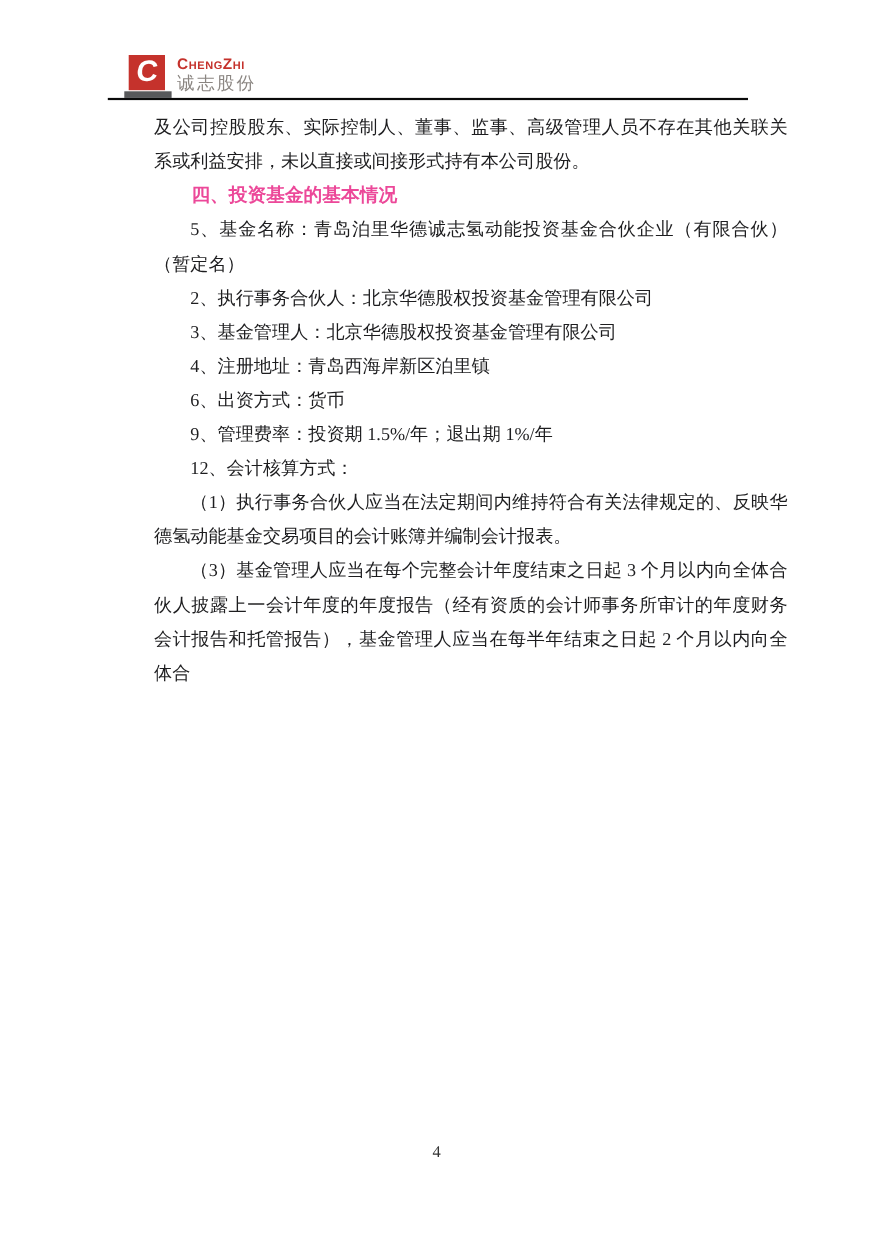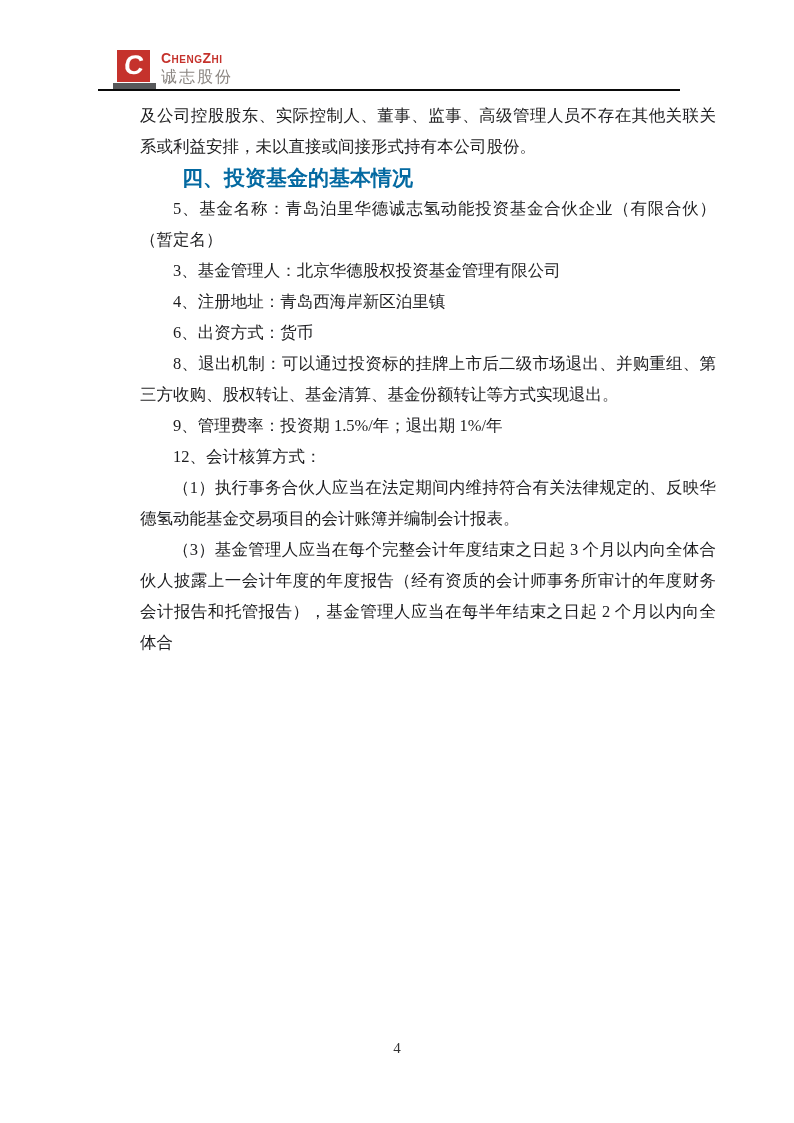--- a/index.html
+++ b/index.html
@@ -86,22 +86,22 @@
     font-size: 16.5px;
     line-height: 31px;
     text-align: justify;
     margin-left: 28px;
   }
   .para { margin: 0; text-indent: 2em; }
   .para.continuation { text-indent: 0; }
   .para.heading {
     font-family: "Liberation Sans", "DejaVu Sans", sans-serif;
     font-weight: bold;
-    color: #0369a1;
-    font-size: 21px;
+    color: #ec4899;
+    font-size: 17px;
   }
 
   
   .footer {
     position: absolute;
     left: 0; top: 1040px;
     width: 100%;
     text-align: center;
     font-size: 15px;
     color: #333;
@@ -123,24 +123,24 @@
       <span class="logo-brand-en">ChengZhi</span>
       <span class="logo-brand-cn">诚志股份</span>
     </div>
   </div>
   <div class="header-rule"></div>
 
   <div class="doc-body">
       <p class="para continuation">及公司控股股东、实际控制人、董事、监事、高级管理人员不存在其他关联关系或利益安排，未以直接或间接形式持有本公司股份。</p>
       <p class="para heading">四、投资基金的基本情况</p>
       <p class="para body">5、基金名称：青岛泊里华德诚志氢动能投资基金合伙企业（有限合伙）（暂定名）</p>
+      <p class="para body">2、执行事务合伙人：北京华德股权投资基金管理有限公司</p>
       <p class="para body">3、基金管理人：北京华德股权投资基金管理有限公司</p>
       <p class="para body">4、注册地址：青岛西海岸新区泊里镇</p>
       <p class="para body">6、出资方式：货币</p>
-      <p class="para body">8、退出机制：可以通过投资标的挂牌上市后二级市场退出、并购重组、第三方收购、股权转让、基金清算、基金份额转让等方式实现退出。</p>
       <p class="para body">9、管理费率：投资期 1.5%/年；退出期 1%/年</p>
       <p class="para body">12、会计核算方式：</p>
       <p class="para body">（1）执行事务合伙人应当在法定期间内维持符合有关法律规定的、反映华德氢动能基金交易项目的会计账簿并编制会计报表。</p>
       <p class="para body">（3）基金管理人应当在每个完整会计年度结束之日起 3 个月以内向全体合伙人披露上一会计年度的年度报告（经有资质的会计师事务所审计的年度财务会计报告和托管报告），基金管理人应当在每半年结束之日起 2 个月以内向全体合</p>
     </div>
 
   <div class="footer">
     <span>4</span>
   </div>
 

